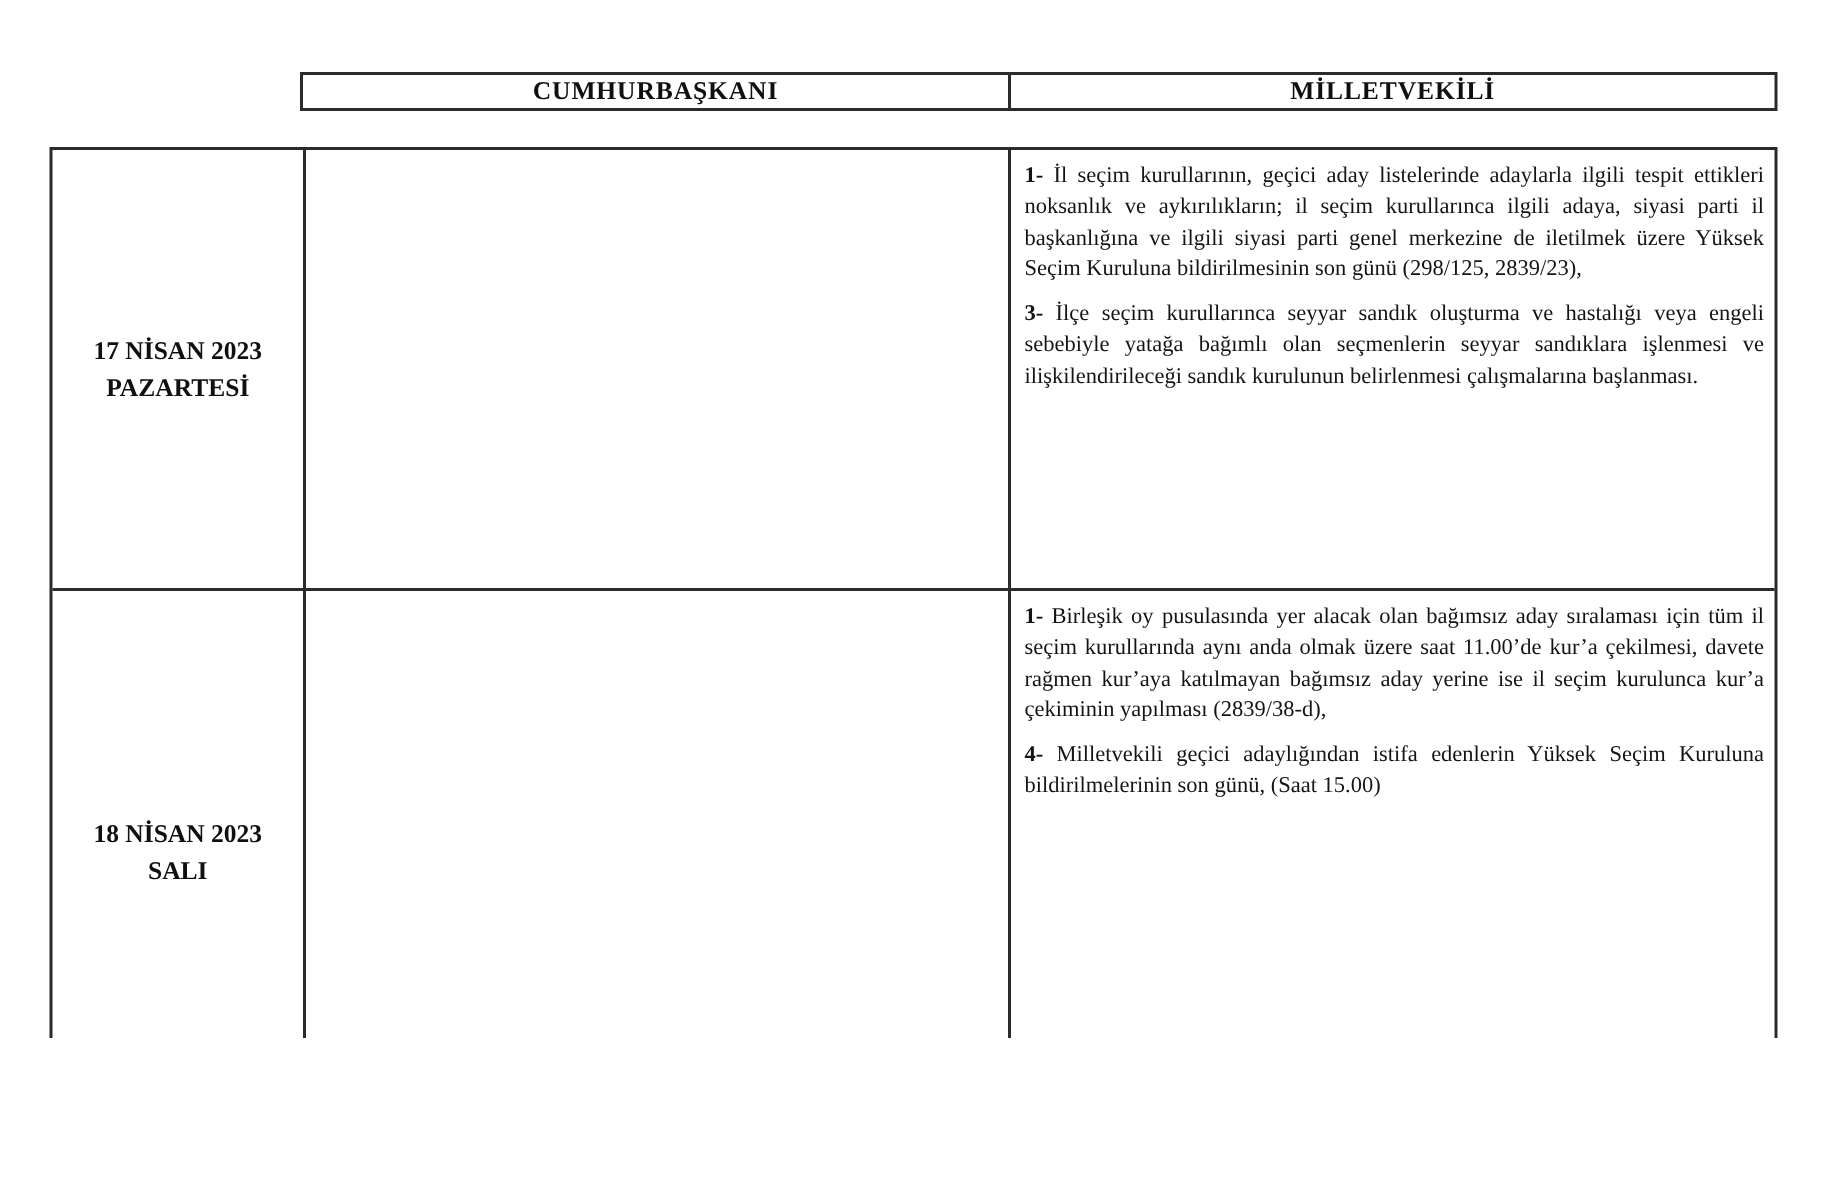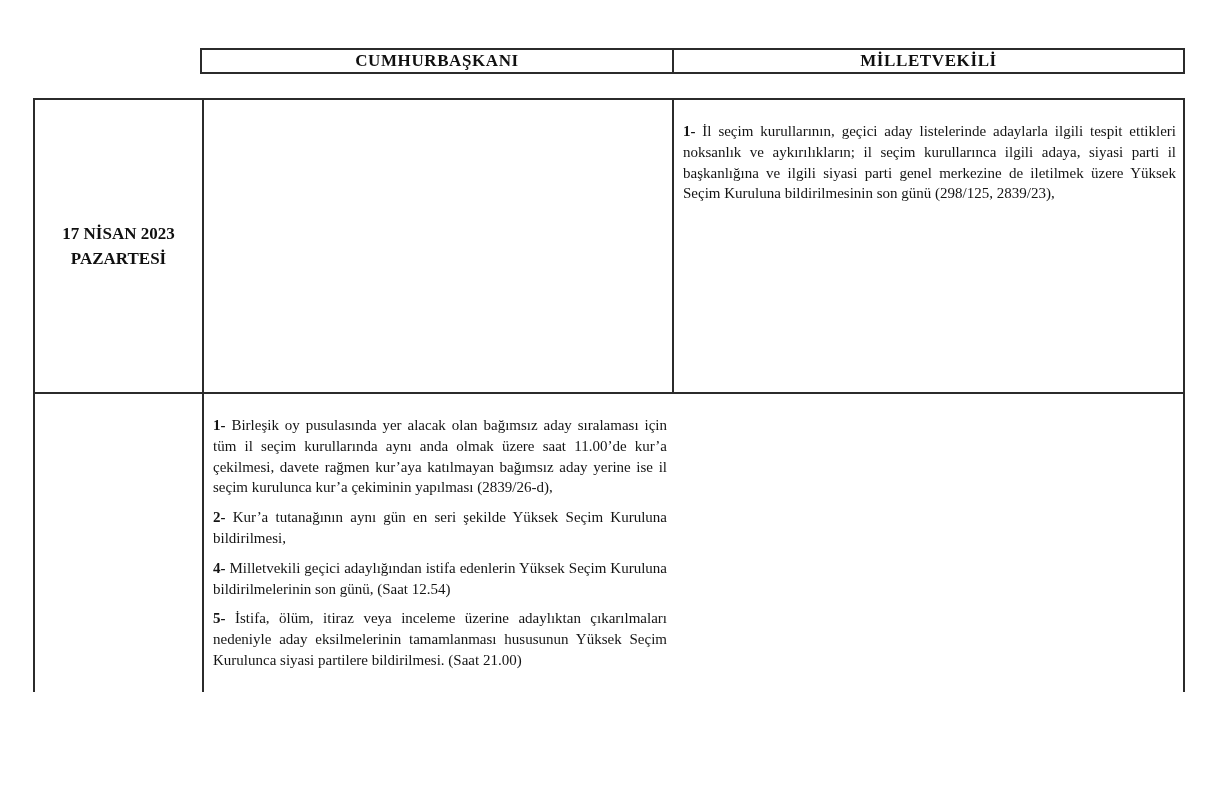--- a/index.html
+++ b/index.html
@@ -67,21 +67,21 @@
     text-align: center;
     font-weight: bold;
     font-size: 17px;
     line-height: 25px;
     color: #101010;
   }
   .empty-cell {
     border-right: 2px solid #2b2b2b;
   }
   .content-cell {
-    padding: 21px 7px 4px 9px;
+    padding: 7px 7px 4px 9px;
     font-size: 15px;
     line-height: 20.8px;
     text-align: justify;
   }
   .content-cell p.item { margin: 0 0 9px 0; }
   .content-cell p.item:last-child { margin-bottom: 0; }
   .content-cell .num { font-weight: bold; }
 </style>
 </head>
 <body>
@@ -96,27 +96,30 @@
   <div class="main-table">
 
     <div class="cal-row row1">
       <div class="cell date-cell">
         <div>17 NİSAN 2023</div>
         <div>PAZARTESİ</div>
       </div>
       <div class="cell empty-cell"></div>
       <div class="cell content-cell">
           <p class="item"><span class="num">1-</span><span> İl seçim kurullarının, geçici aday listelerinde adaylarla ilgili tespit ettikleri noksanlık ve aykırılıkların; il seçim kurullarınca ilgili adaya, siyasi parti il başkanlığına ve ilgili siyasi parti genel merkezine de iletilmek üzere Yüksek Seçim Kuruluna bildirilmesinin son günü (298/125, 2839/23),</span></p>
+          <p class="item"><span class="num">3-</span><span> İlçe seçim kurullarınca seyyar sandık oluşturma ve hastalığı veya engeli sebebiyle yatağa bağımlı olan seçmenlerin seyyar sandıklara işlenmesi ve ilişkilendirileceği sandık kurulunun belirlenmesi çalışmalarına başlanması.</span></p>
         </div>
     </div>
 
     <div class="cal-row row2">
+      <div class="cell date-cell">
+        <div>18 NİSAN 2023</div>
+        <div>SALI</div>
+      </div>
       <div class="cell empty-cell"></div>
       <div class="cell content-cell">
-          <p class="item"><span class="num">1-</span><span> Birleşik oy pusulasında yer alacak olan bağımsız aday sıralaması için tüm il seçim kurullarında aynı anda olmak üzere saat 11.00’de kur’a çekilmesi, davete rağmen kur’aya katılmayan bağımsız aday yerine ise il seçim kurulunca kur’a çekiminin yapılması (2839/26-d),</span></p>
-          <p class="item"><span class="num">2-</span><span> Kur’a tutanağının aynı gün en seri şekilde Yüksek Seçim Kuruluna bildirilmesi,</span></p>
-          <p class="item"><span class="num">4-</span><span> Milletvekili geçici adaylığından istifa edenlerin Yüksek Seçim Kuruluna bildirilmelerinin son günü, (Saat 12.54)</span></p>
-          <p class="item"><span class="num">5-</span><span> İstifa, ölüm, itiraz veya inceleme üzerine adaylıktan çıkarılmaları nedeniyle aday eksilmelerinin tamamlanması hususunun Yüksek Seçim Kurulunca siyasi partilere bildirilmesi. (Saat 21.00)</span></p>
+          <p class="item"><span class="num">1-</span><span> Birleşik oy pusulasında yer alacak olan bağımsız aday sıralaması için tüm il seçim kurullarında aynı anda olmak üzere saat 11.00’de kur’a çekilmesi, davete rağmen kur’aya katılmayan bağımsız aday yerine ise il seçim kurulunca kur’a çekiminin yapılması (2839/38-d),</span></p>
+          <p class="item"><span class="num">4-</span><span> Milletvekili geçici adaylığından istifa edenlerin Yüksek Seçim Kuruluna bildirilmelerinin son günü, (Saat 15.00)</span></p>
         </div>
     </div>
 
   </div>
 </div>
 
 </body></html>

